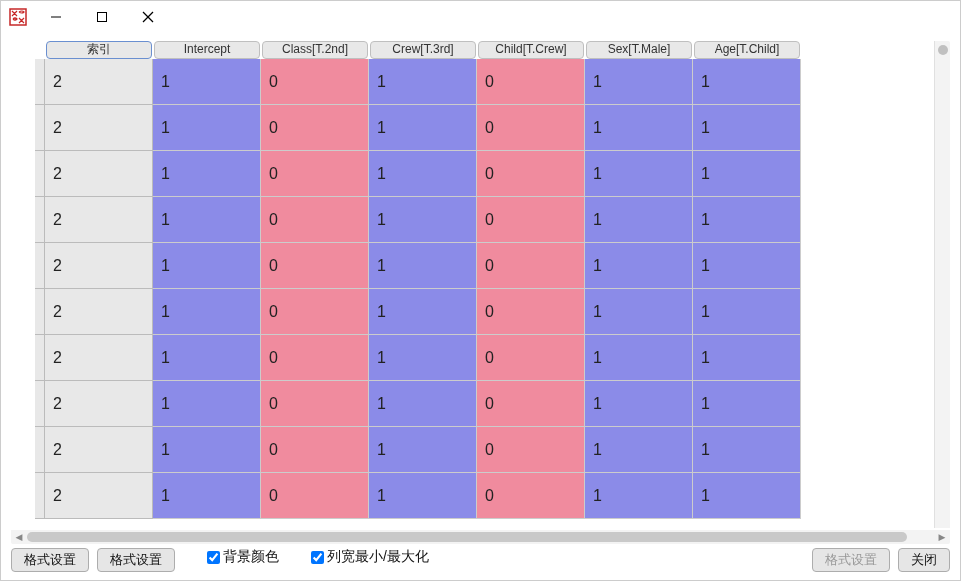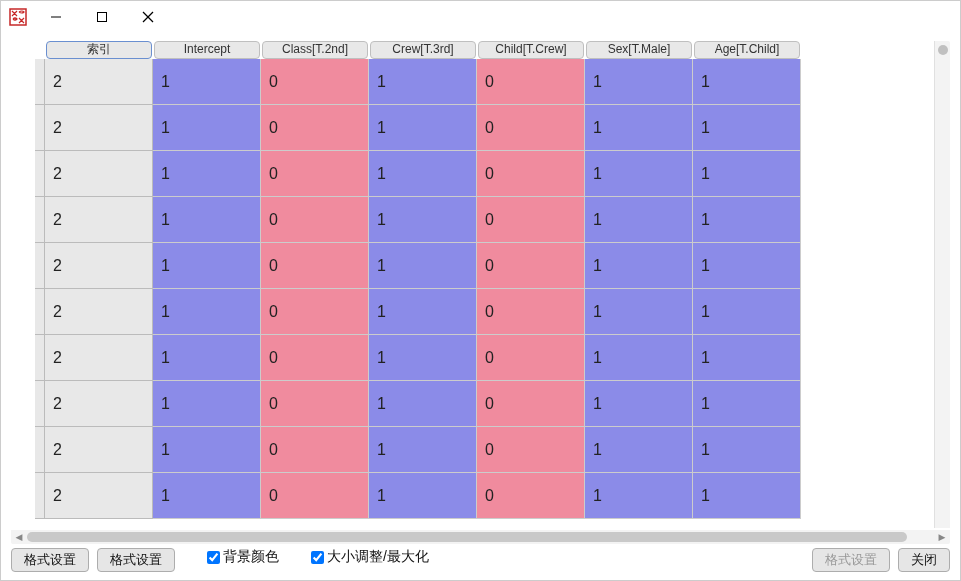--- a/index.html
+++ b/index.html
@@ -357,20 +357,20 @@
 
   <div class="footer">
     <button class="btn">格式设置</button>
     <button class="btn">格式设置</button>
     <label class="chk">
       <input type="checkbox" checked="" style="">
       <span>背景颜色</span>
     </label>
     <label class="chk">
       <input type="checkbox" checked="" style="">
-      <span>大小调整/最大化</span>
+      <span>列宽最小/最大化</span>
     </label>
     <span class="spacer"></span>
     <button class="btn disabled">格式设置</button>
     <button class="btn">关闭</button>
   </div>
 
 </div>
 
 </body></html>

